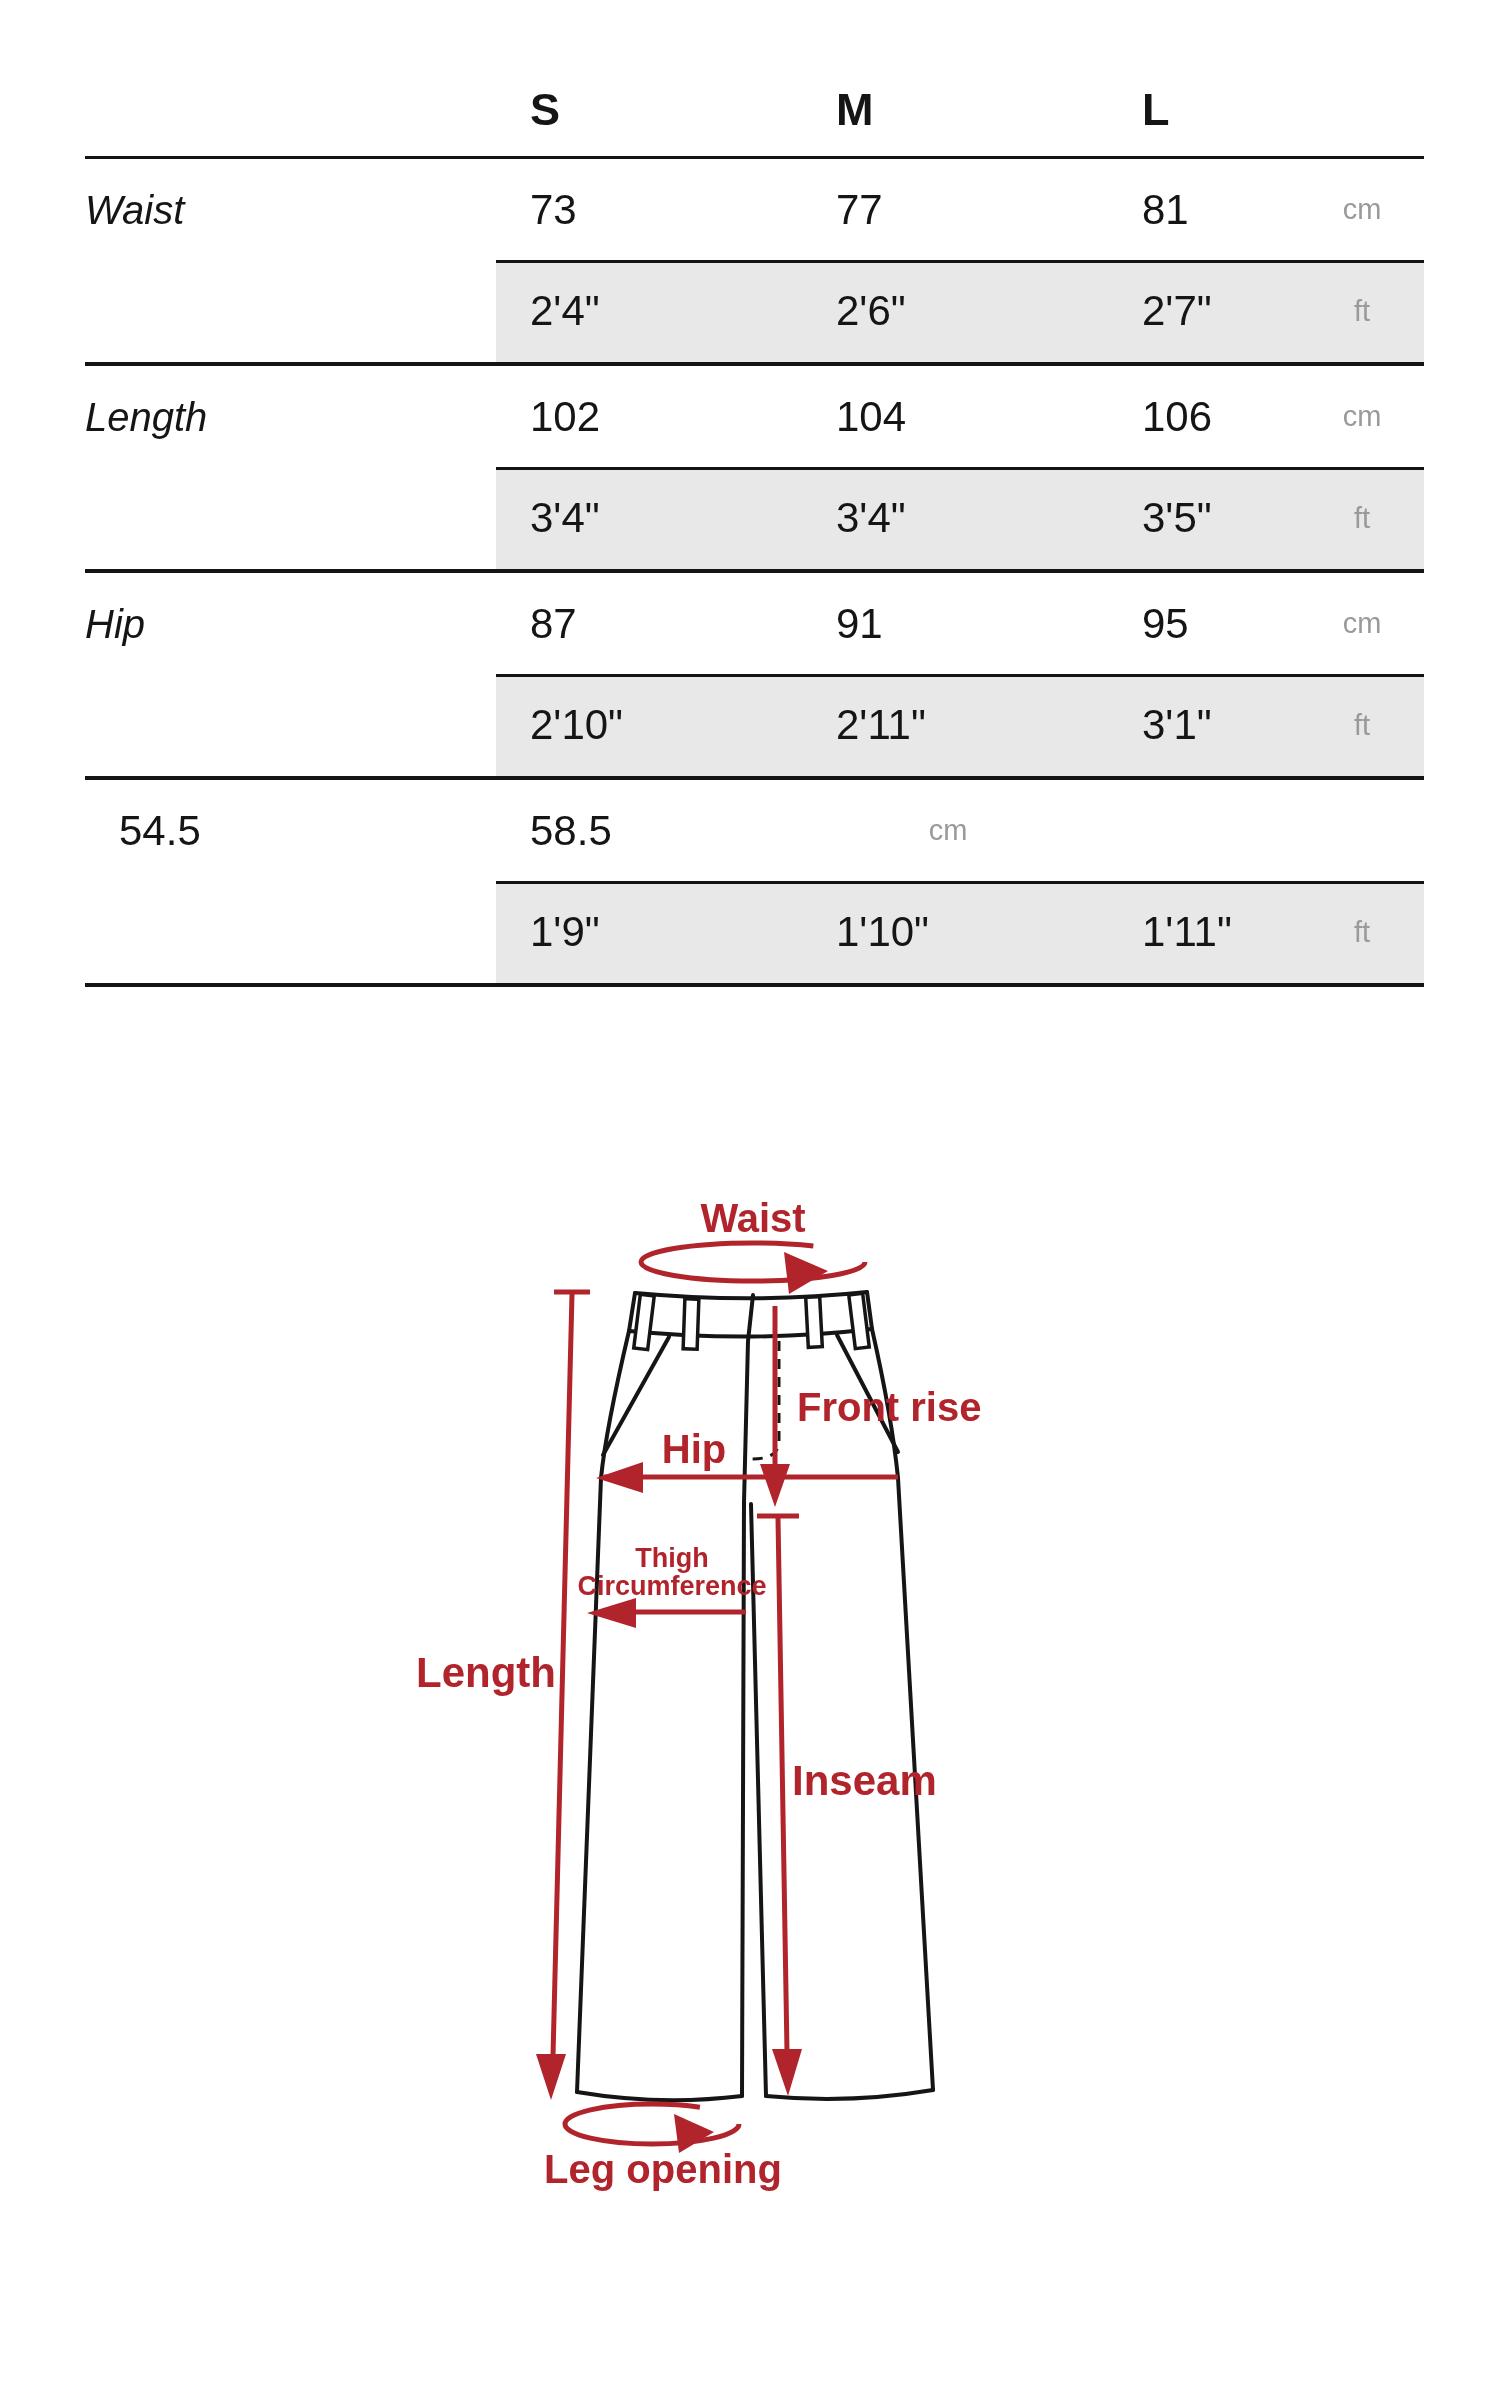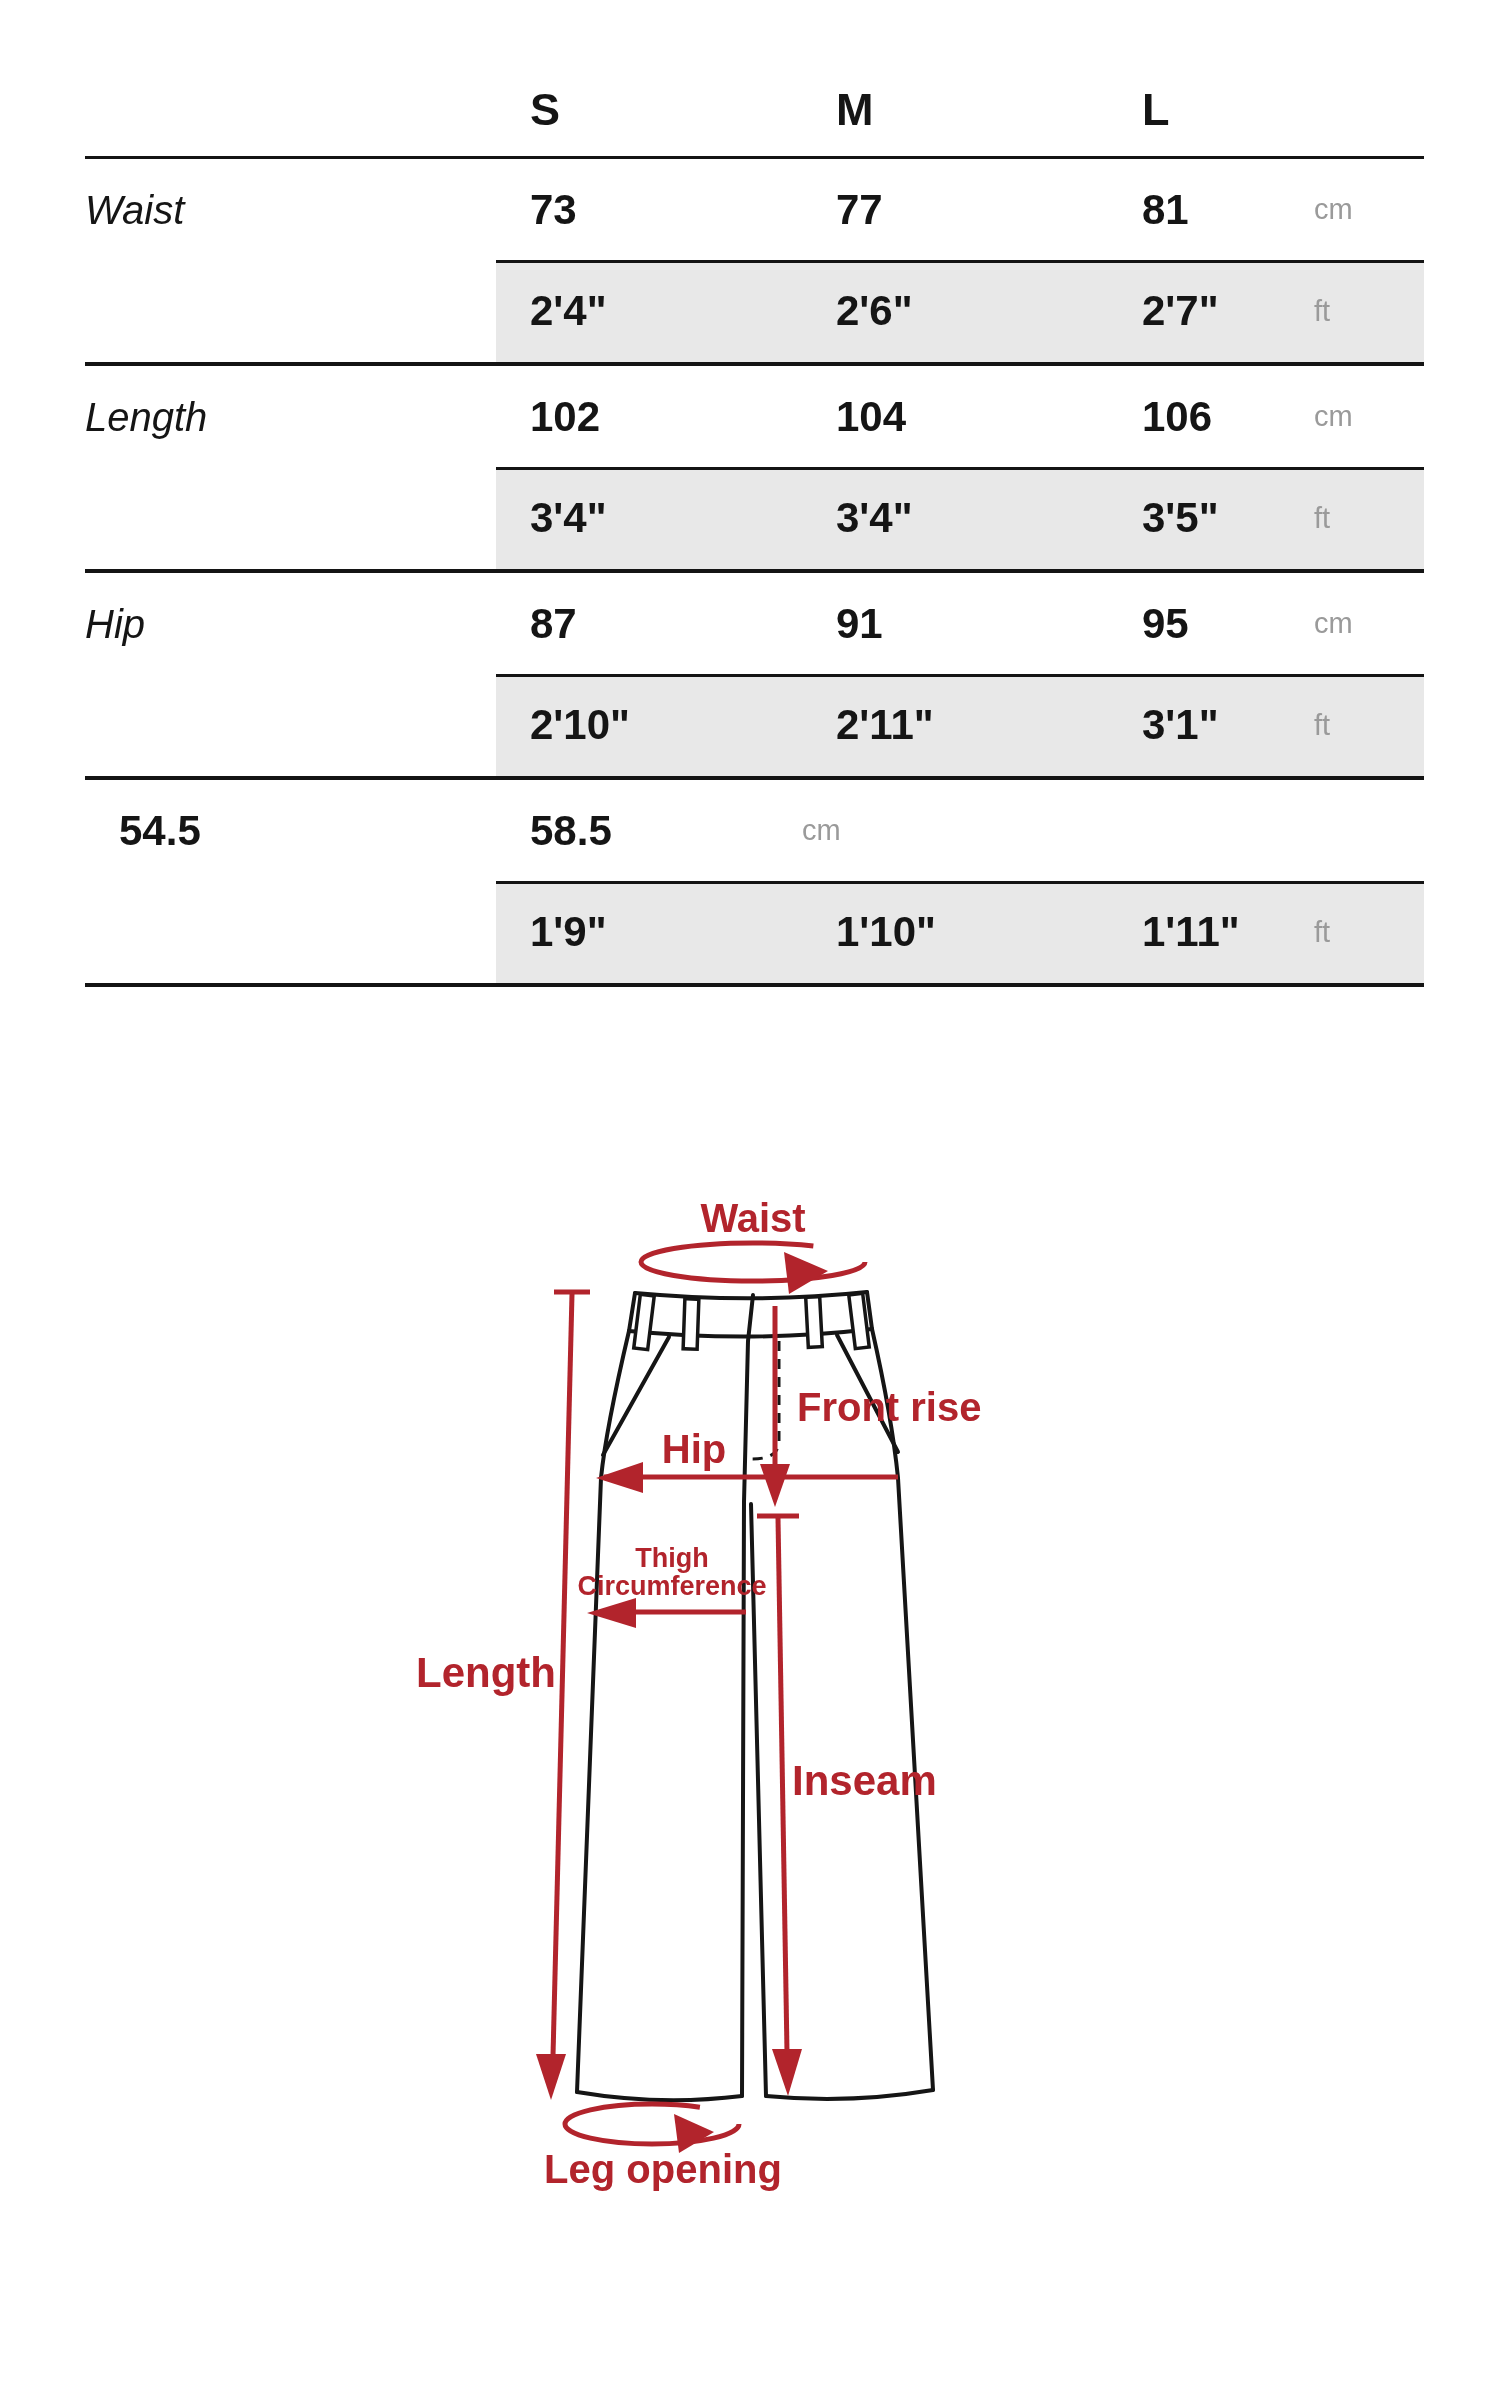--- a/index.html
+++ b/index.html
@@ -12,22 +12,22 @@
   .size-table{position:absolute;left:85px;top:64px;width:1339px;}
   .grid-row{display:grid;grid-template-columns:411px 306px 306px 206px 110px;align-items:center;}
   .thead{height:92px;border-bottom:3px solid #141414;}
   .sz{font-weight:bold;font-size:45px;padding-left:34px;}
   .t-group{border-bottom:4px solid #141414;}
   .trow-cm{height:101px;}
   .trow-ft{height:102px;position:relative;
     background:linear-gradient(to right,#ffffff 411px,#e8e8e8 411px);}
   .trow-ft::before{content:"";position:absolute;left:411px;right:0;top:0;height:3px;background:#141414;}
   .rlabel{font-style:italic;font-size:40px;line-height:1.25;max-width:290px;}
-  .val{font-size:42px;padding-left:34px;font-weight:bold;}
-  .unit{font-size:29px;color:#9a9a9a;text-align:left;padding-right:14px;}
+  .val{font-size:42px;padding-left:34px;}
+  .unit{font-size:29px;color:#9a9a9a;text-align:center;padding-right:14px;}
   .footnote{margin-top:8px;text-align:right;font-style:italic;font-size:33px;color:#1b1b1b;}
 
   
   .diagram{position:absolute;left:0;top:1140px;width:1500px;height:1160px;}
   .pants{stroke:#151515;stroke-width:4;fill:none;stroke-linecap:round;stroke-linejoin:round;}
   .loop{stroke:#151515;stroke-width:3.5;fill:#ffffff;}
   .fly{stroke:#151515;stroke-width:3;fill:none;stroke-dasharray:10 8;}
   .red-line{stroke:#b2242c;stroke-width:5;fill:none;}
   .red-fill{fill:#b2242c;stroke:none;}
   .red-label{fill:#b2242c;font-family:"Liberation Sans",sans-serif;font-weight:bold;}

